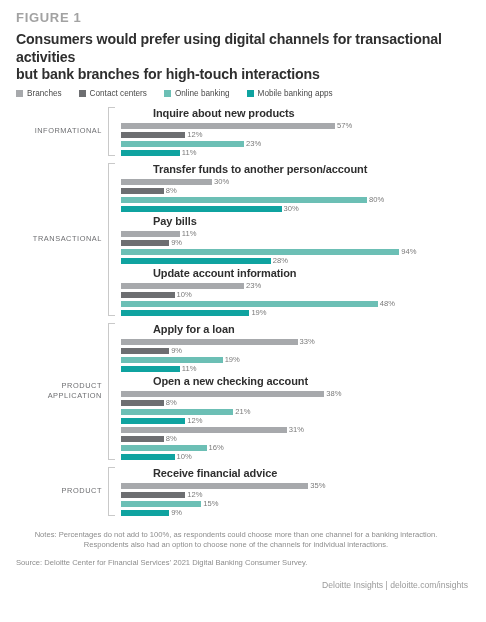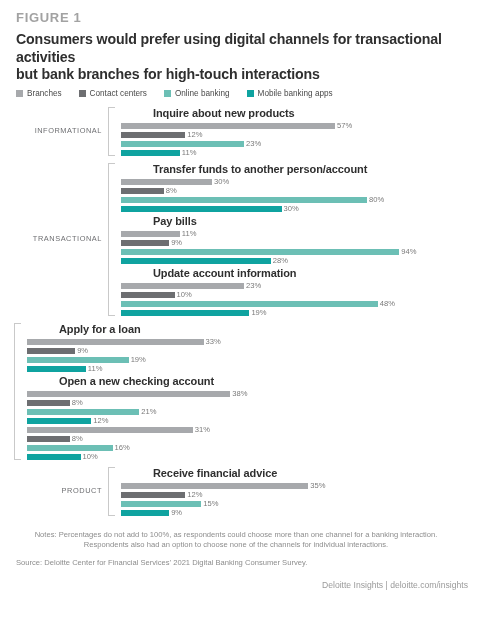--- a/index.html
+++ b/index.html
@@ -291,20 +291,21 @@
               </div>
               <div class="bar-row">
                 <div class="bar" style="width: 128.4px; background: rgb(15, 163, 160);"></div>
                 <span class="bar-value">19%</span>
               </div>
             </div>
           </div>
         </div>
       </div>
       <div class="cat-block">
+        <div class="cat-label">PRODUCT APPLICATION</div>
         <div class="cat-bracket"></div>
         <div class="cat-groups">
           <div class="group">
             <div class="group-title">Apply for a loan</div>
             <div class="bars">
               <div class="bar-row">
                 <div class="bar" style="width: 176.55px; background: rgb(167, 169, 172);"></div>
                 <span class="bar-value">33%</span>
               </div>
               <div class="bar-row">

